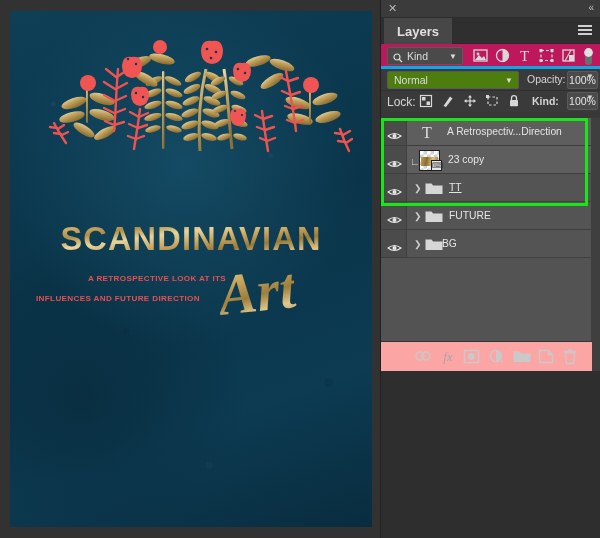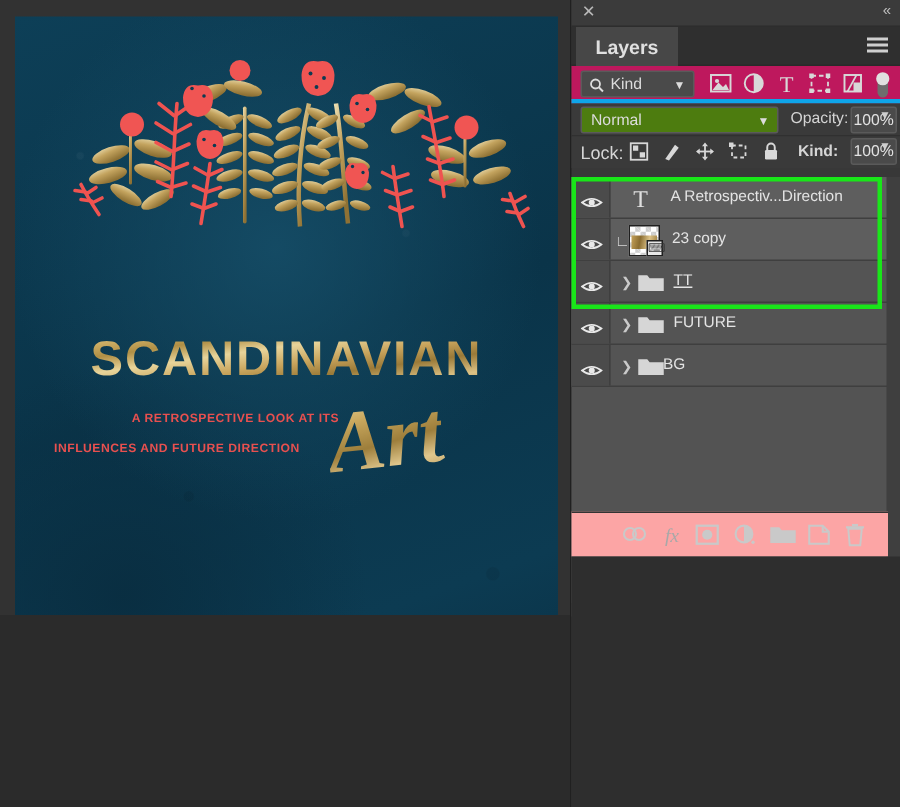--- a/index.html
+++ b/index.html
@@ -8,21 +8,21 @@
     background: #2b2b2b;
     font-family: "Liberation Sans", sans-serif;
     overflow: hidden;
     position: relative;
   }
 
   
   #canvas-area {
     position: absolute;
     left: 0; top: 0;
-    width: 380px; height: 410px;
+    width: 380px; height: 538px;
     background: #323232;
     overflow: hidden;
     padding-left: 36px;
   }
   #poster {
     position: absolute;
     left: 10px; top: 11px;
     width: 362px; height: 516px;
     background:
       radial-gradient(ellipse 70% 50% at 48% 30%, rgba(22,78,104,0.85) 0%, rgba(12,54,76,0) 70%),

